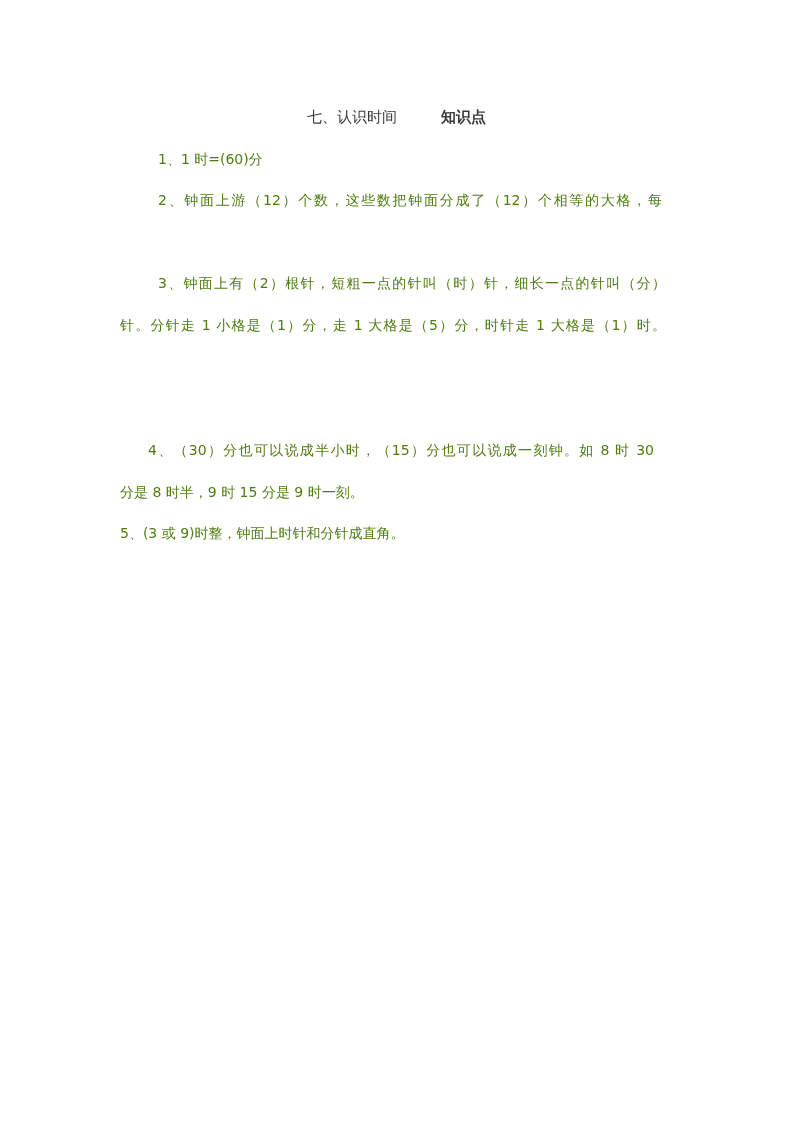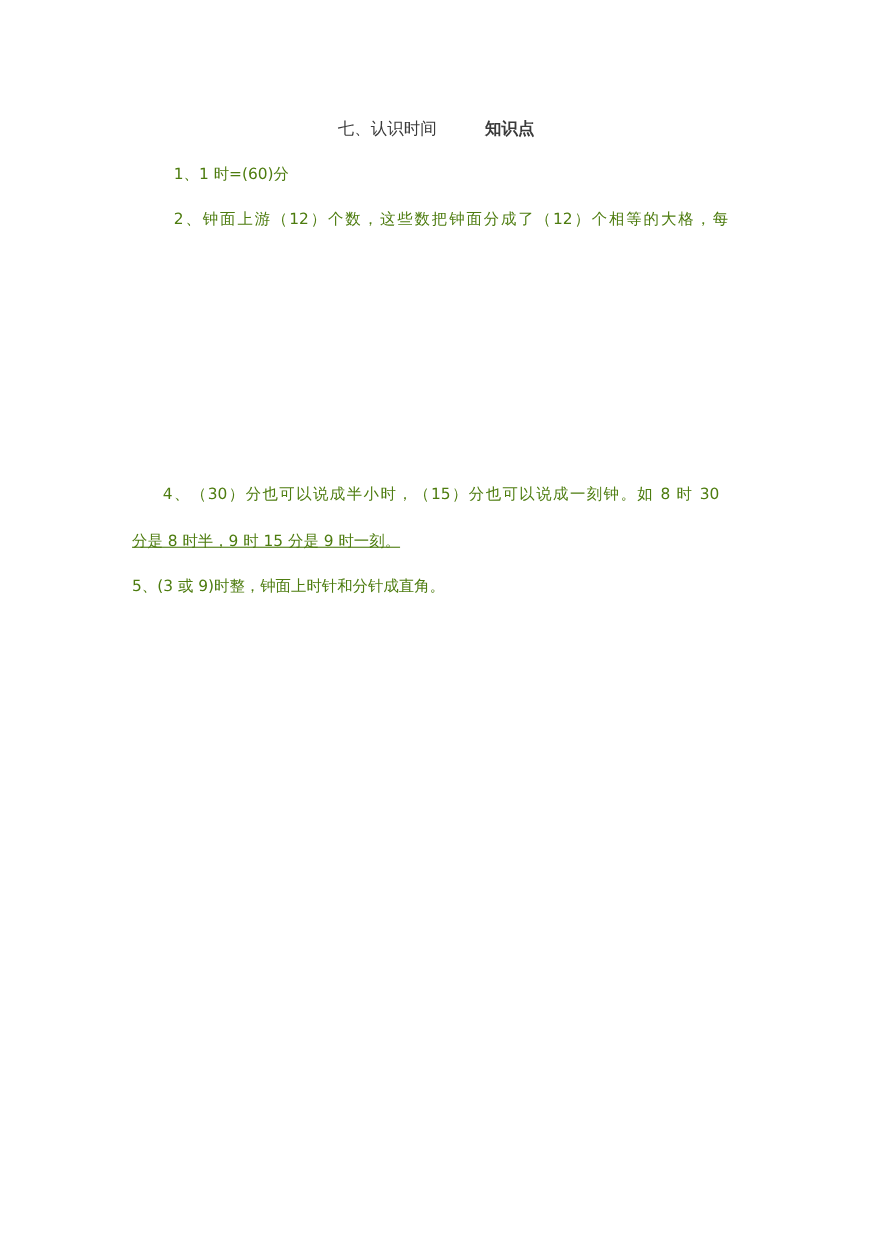--- a/index.html
+++ b/index.html
@@ -58,19 +58,21 @@
 <div class="page">
 
   <div class="title">
     <span>七、认识时间</span><span class="bold">知识点</span>
   </div>
 
   <div class="line indent" style="top:149px;">1、1 时=(60)分</div>
 
   <div class="line indent justify" style="top:190px; width:504px;">2、钟面上游（12）个数，这些数把钟面分成了（12）个相等的大格，每</div>
 
+  <div class="line indent justify" style="top:273px; width:508px;">3、钟面上有（2）根针，短粗一点的针叫（时）针，细长一点的针叫（分）</div>
+  <div class="line justify" style="top:315px; width:546px;">针。分针走 1 小格是（1）分，走 1 大格是（5）分，时针走 1 大格是（1）时。</div>
 
   <div class="line indent2 justify" style="top:440px; width:506px;">4、（30）分也可以说成半小时，（15）分也可以说成一刻钟。如 8 时 30</div>
-  <div class="line" style="top:482px;text-decoration:underline;">分是 8 时半，9 时 15 分是 9 时一刻。</div>
+  <div class="line" style="top:482px;">分是 8 时半，9 时 15 分是 9 时一刻。</div>
 
   <div class="line" style="top:523px;">5、(3 或 9)时整，钟面上时针和分针成直角。</div>
 
 </div>
 
 </body></html>

